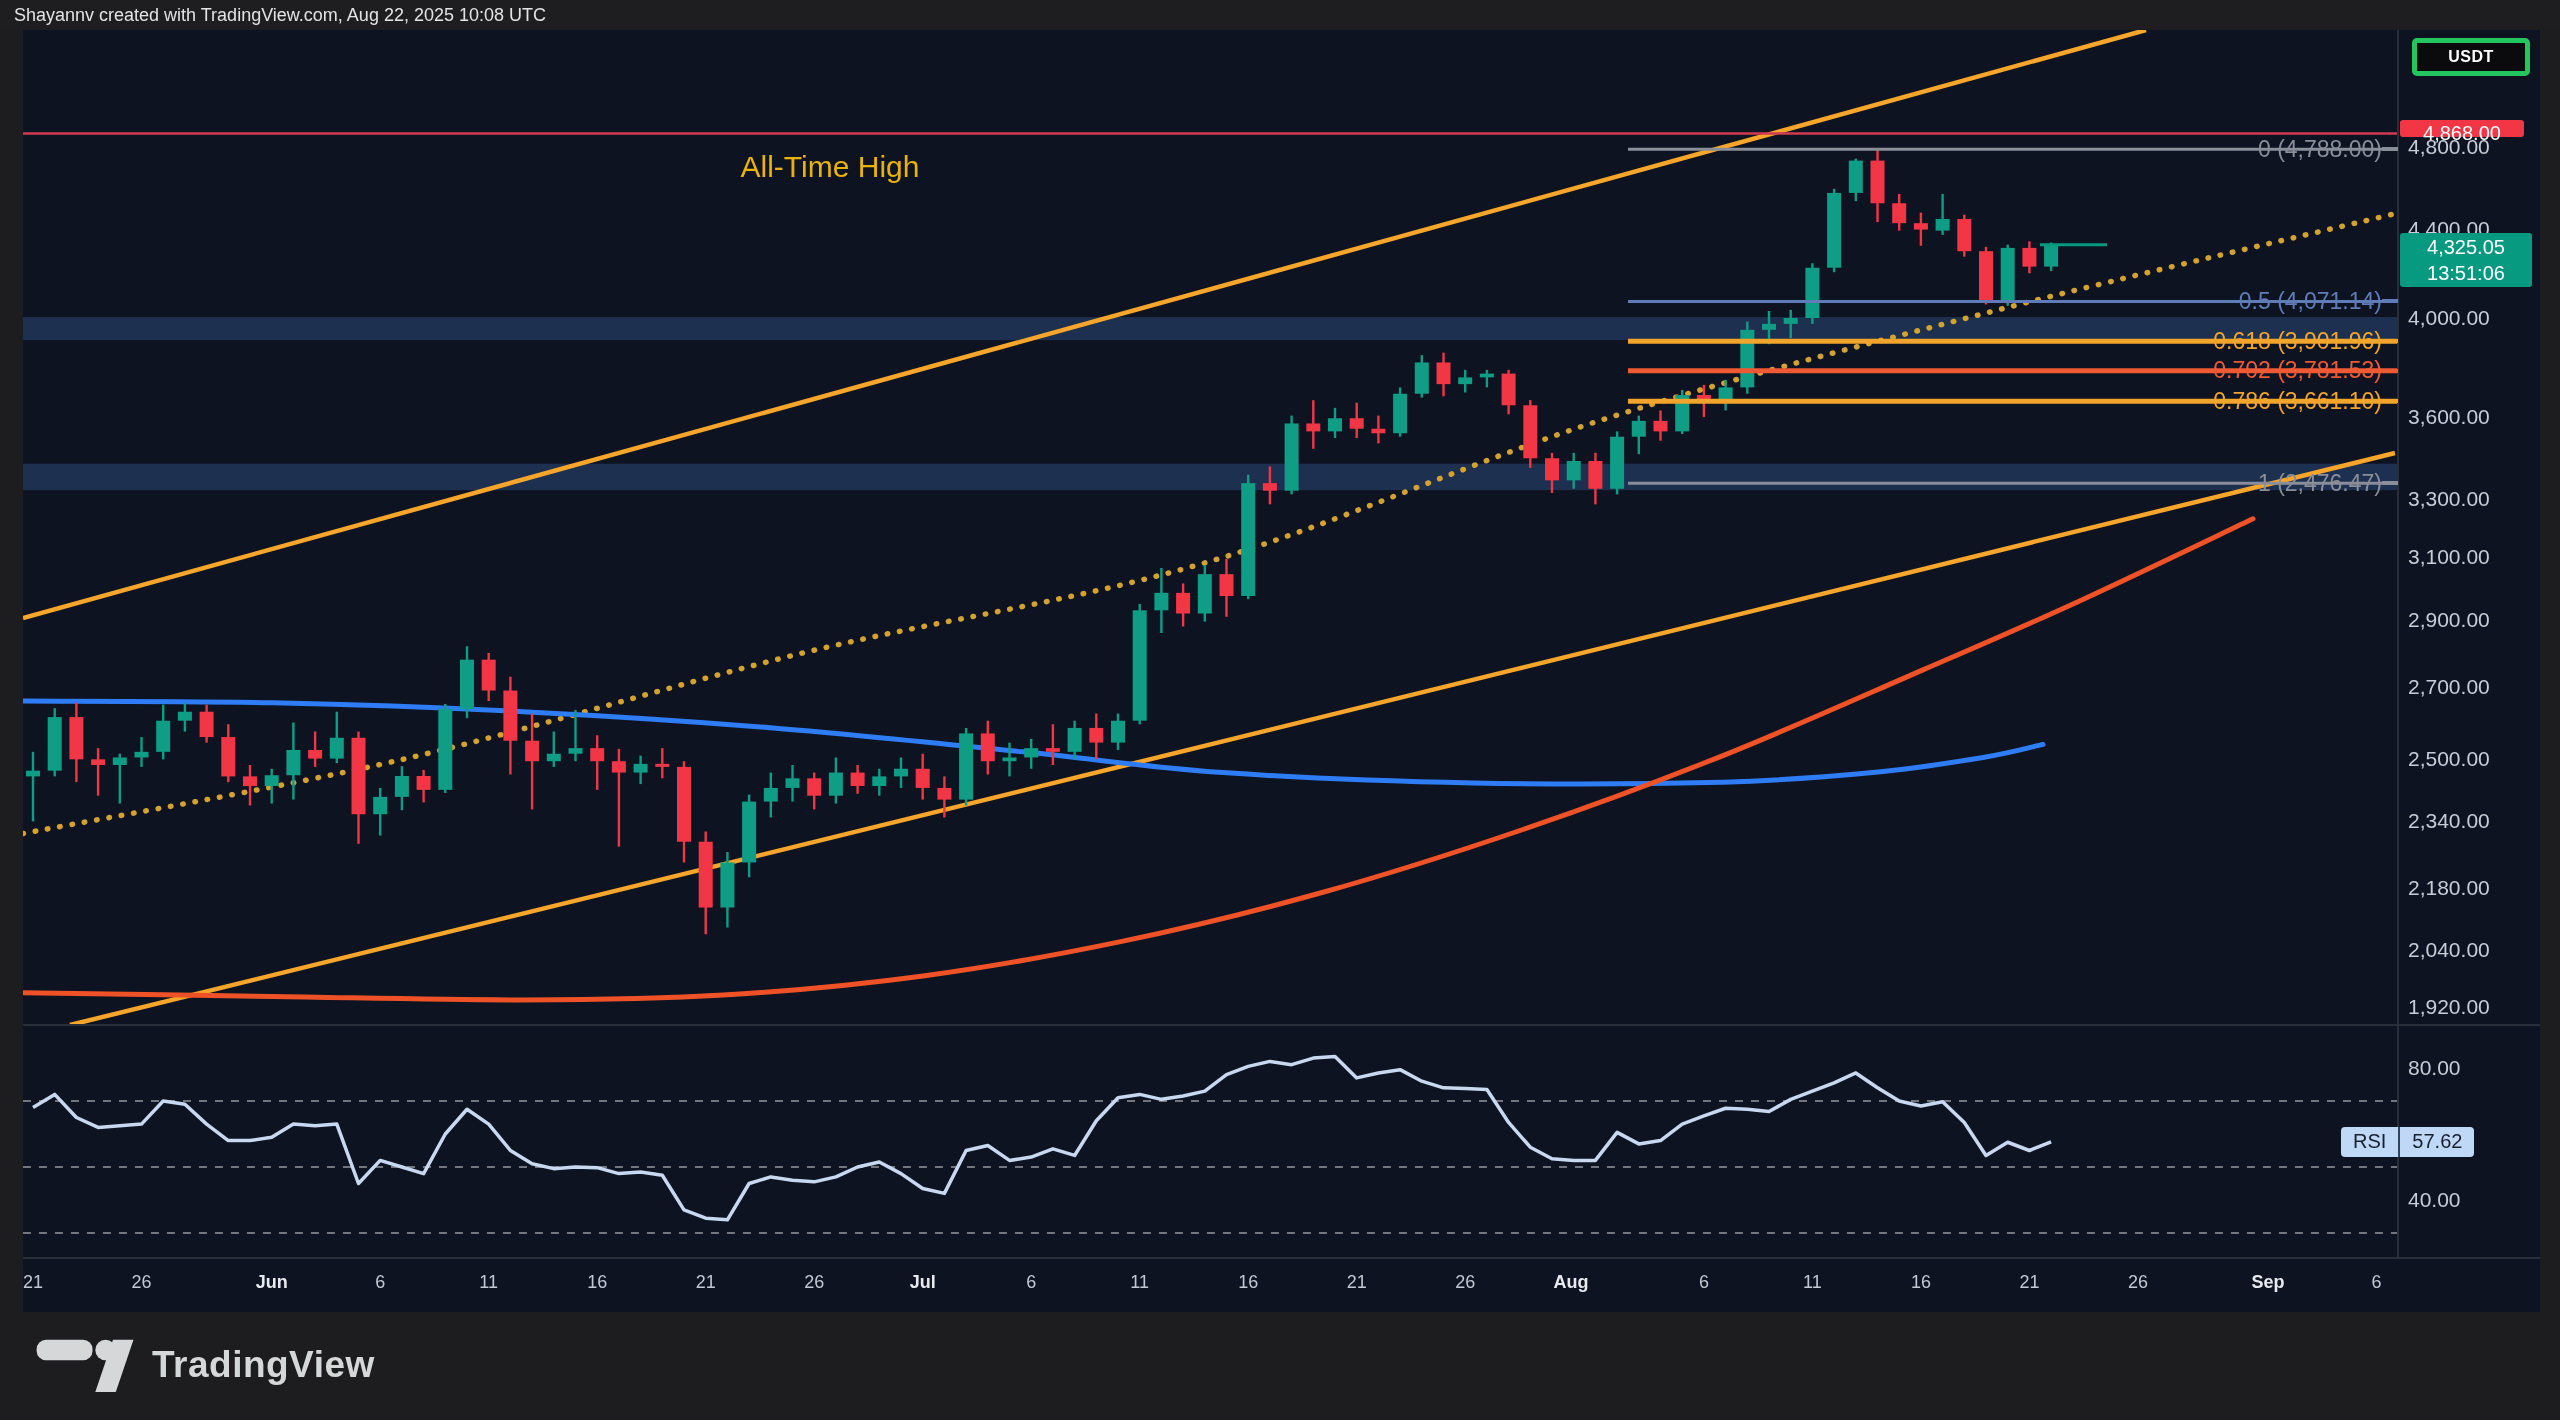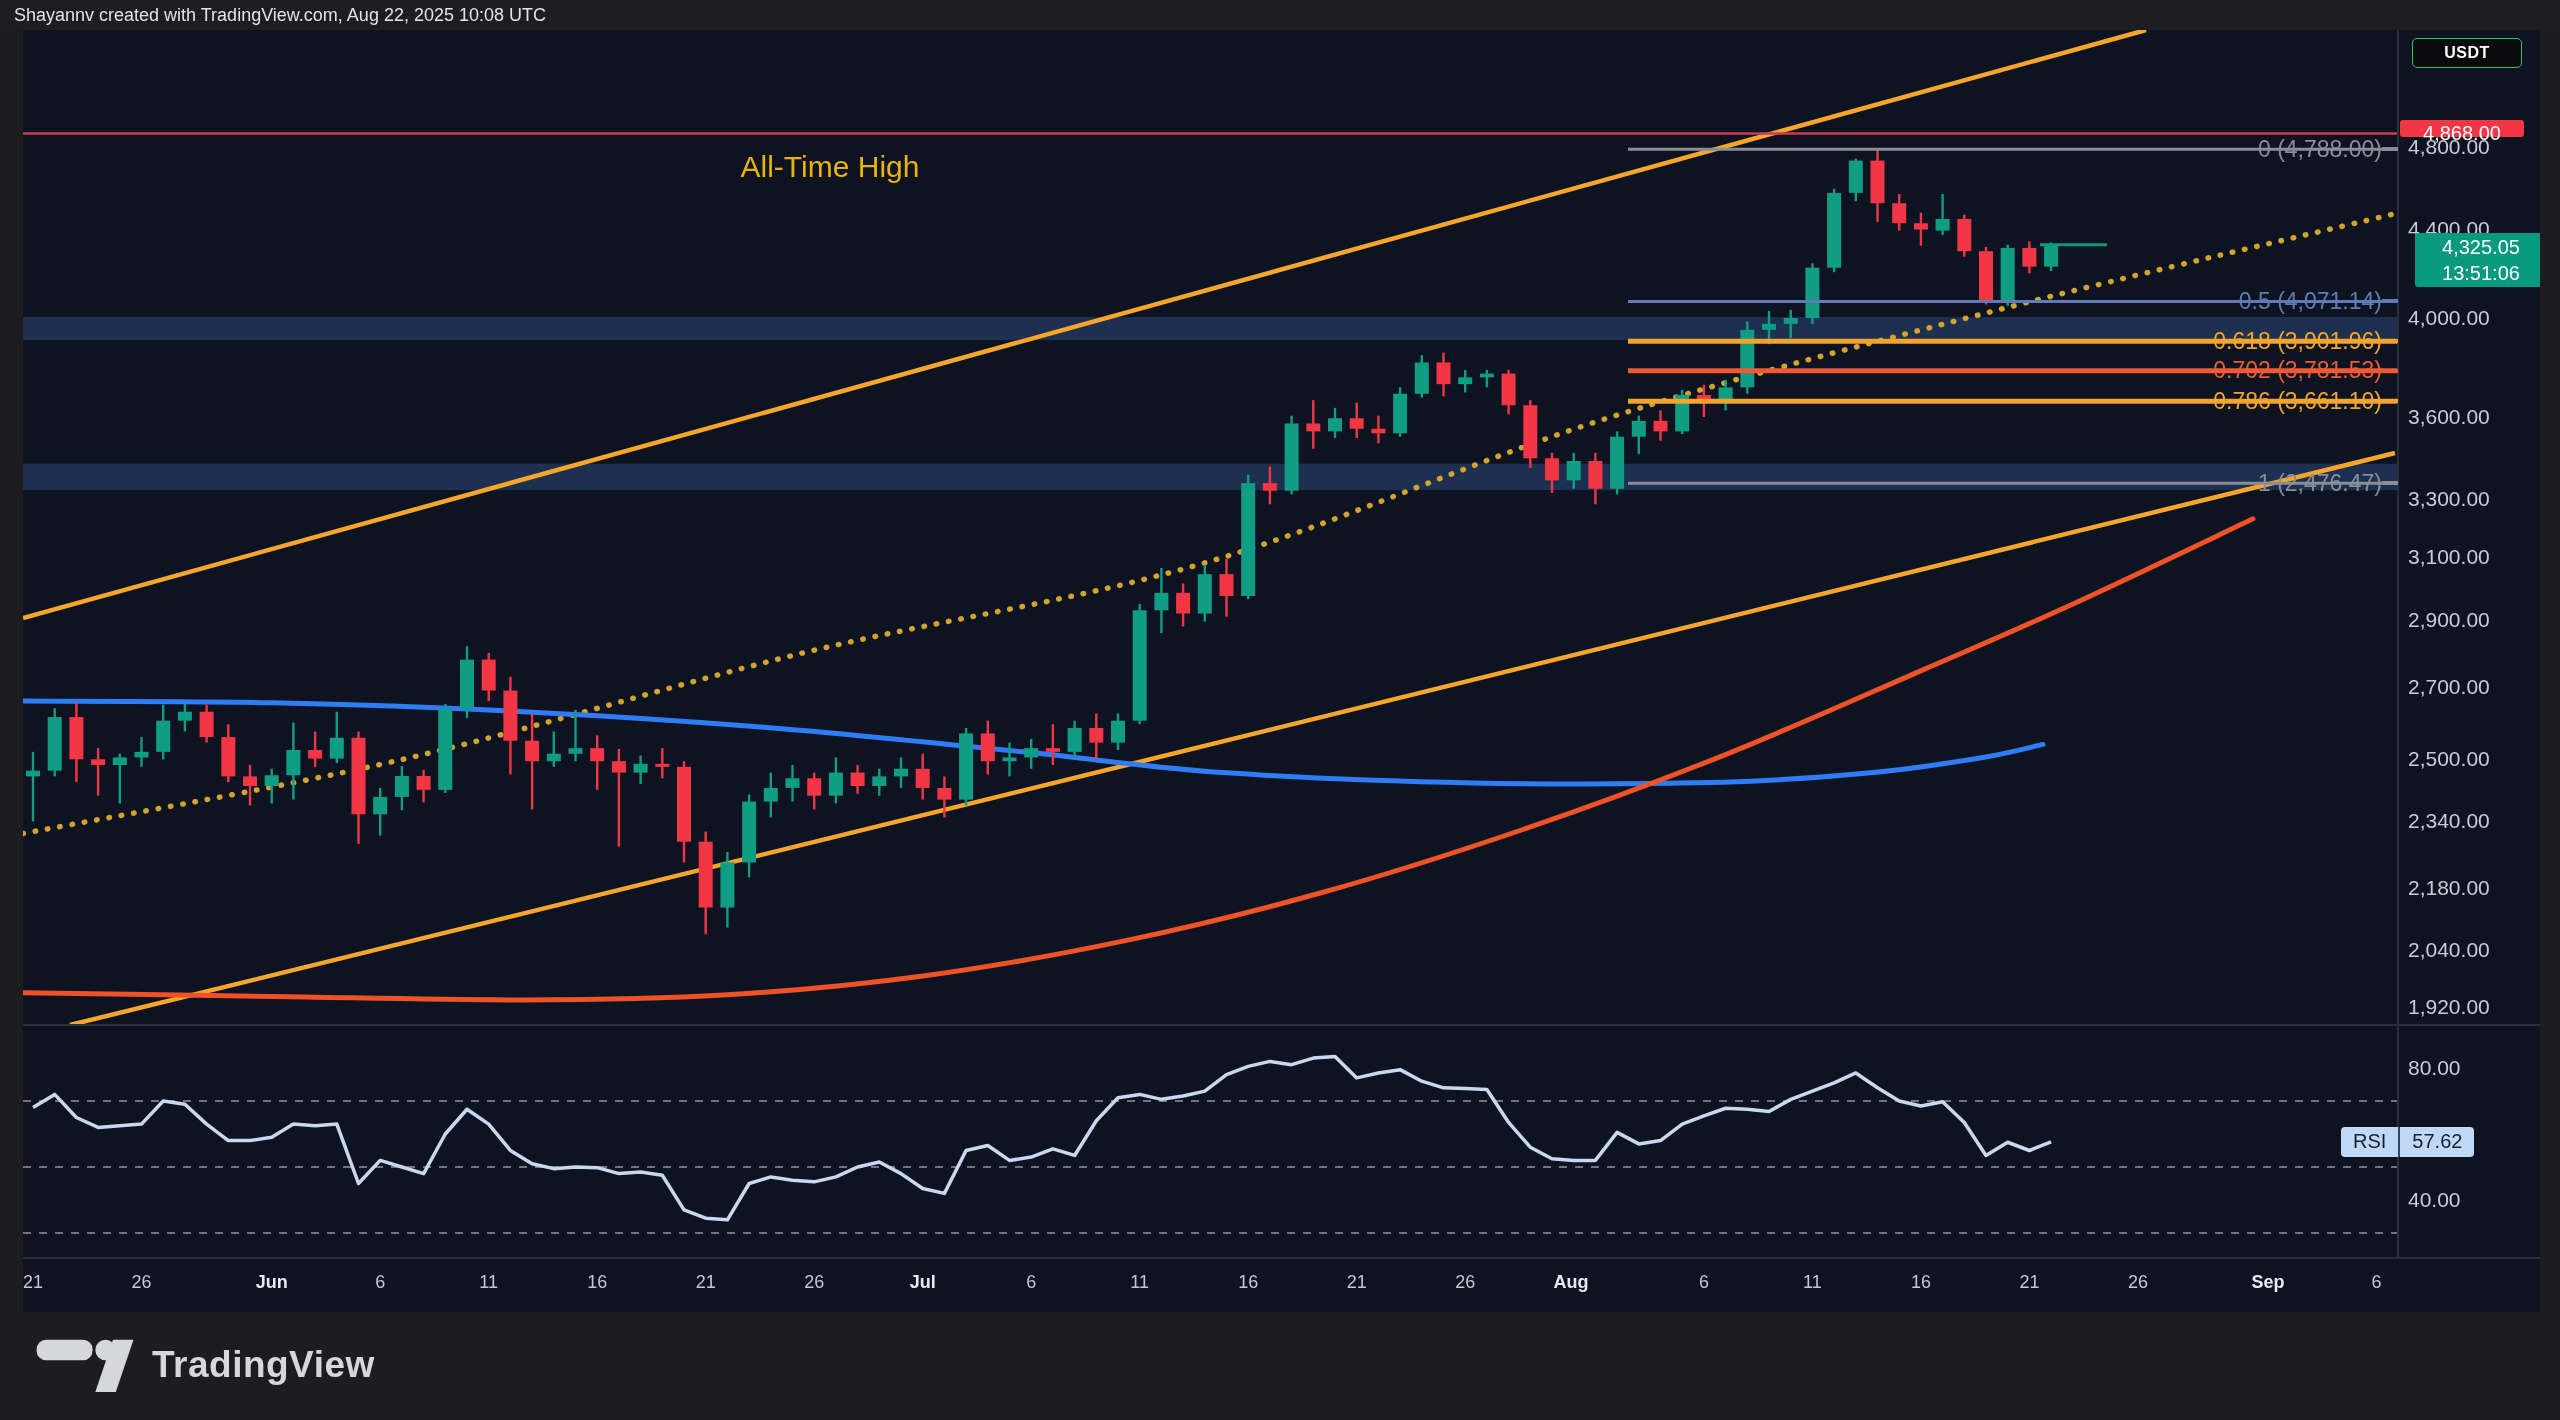--- a/index.html
+++ b/index.html
@@ -4,21 +4,21 @@
 <style>
   html,body{margin:0;padding:0;background:#1d1d20;width:2560px;height:1420px;overflow:hidden;
     font-family:"Liberation Sans",sans-serif;}
   .top-bar{position:absolute;left:0;top:0;width:2560px;height:30px;background:#1e1e20;
     color:#e3e3e5;font-size:18px;line-height:30px;padding-left:14px;box-sizing:border-box;white-space:nowrap;}
   .chart-panel{position:absolute;left:23px;top:30px;width:2517px;height:1282px;background:#0d1321;overflow:hidden;}
   #plot-svg{position:absolute;left:0;top:0;}
   .ath-label{position:absolute;left:687px;top:120px;width:240px;text-align:center;
     color:#eab308;font-size:30px;font-weight:normal;}
   .usdt-pill{position:absolute;left:2389px;top:8px;width:108px;height:28px;background:#0b0b0d;
-    border:1px solid #22c55e;border-radius:5px;color:#fff;font-size:16px;font-weight:bold;
+    border:5px solid #22c55e;border-radius:5px;color:#fff;font-size:16px;font-weight:bold;
     display:flex;align-items:center;justify-content:center;letter-spacing:.5px;}
   .axis-price-label{position:absolute;left:2385px;color:#c8ccd6;font-size:21px;height:24px;line-height:24px;}
   .fib-label{position:absolute;display:flex;align-items:center;gap:0;height:28px;right:142px;font-size:23px;}
   .fib-dash{width:16px;height:0;border-top:4px solid;}
   .pill{position:absolute;left:2377px;border-radius:3px;color:#fff;text-align:center;}
   .pill.red{width:124px;height:17px;background:#f23645;font-size:20px;line-height:27px;}
   .pill.teal{width:132px;background:#089981;font-size:20px;line-height:26px;padding:1px 0;}
   .rsi-pill{position:absolute;display:flex;height:30px;border-radius:4px;overflow:hidden;
     font-size:20px;color:#16202e;background:#bfd8f5;align-items:stretch;}
   .rsi-pill .seg{display:flex;align-items:center;justify-content:center;padding:0 12px;}
@@ -333,21 +333,21 @@
     </div>
 
   <div class="usdt-pill">
     <span>USDT</span>
   </div>
 
   <div class="pill red" id="ath-pill" style="top: 90.0909px;">
     <span>4,868.00</span>
   </div>
 
-  <div class="pill teal" id="last-pill" style="top: 202.637px; margin-left: 15px;">
+  <div class="pill teal" id="last-pill" style="top: 202.637px;">
     <div>4,325.05</div>
     <div>13:51:06</div>
   </div>
 
   <div class="rsi-pill" id="rsi-pill" style="left: 2318px; top: 1096.85px;">
     <div class="seg">RSI</div>
     <div class="sep"></div>
     <div class="seg">57.62</div>
   </div>
 </div>

